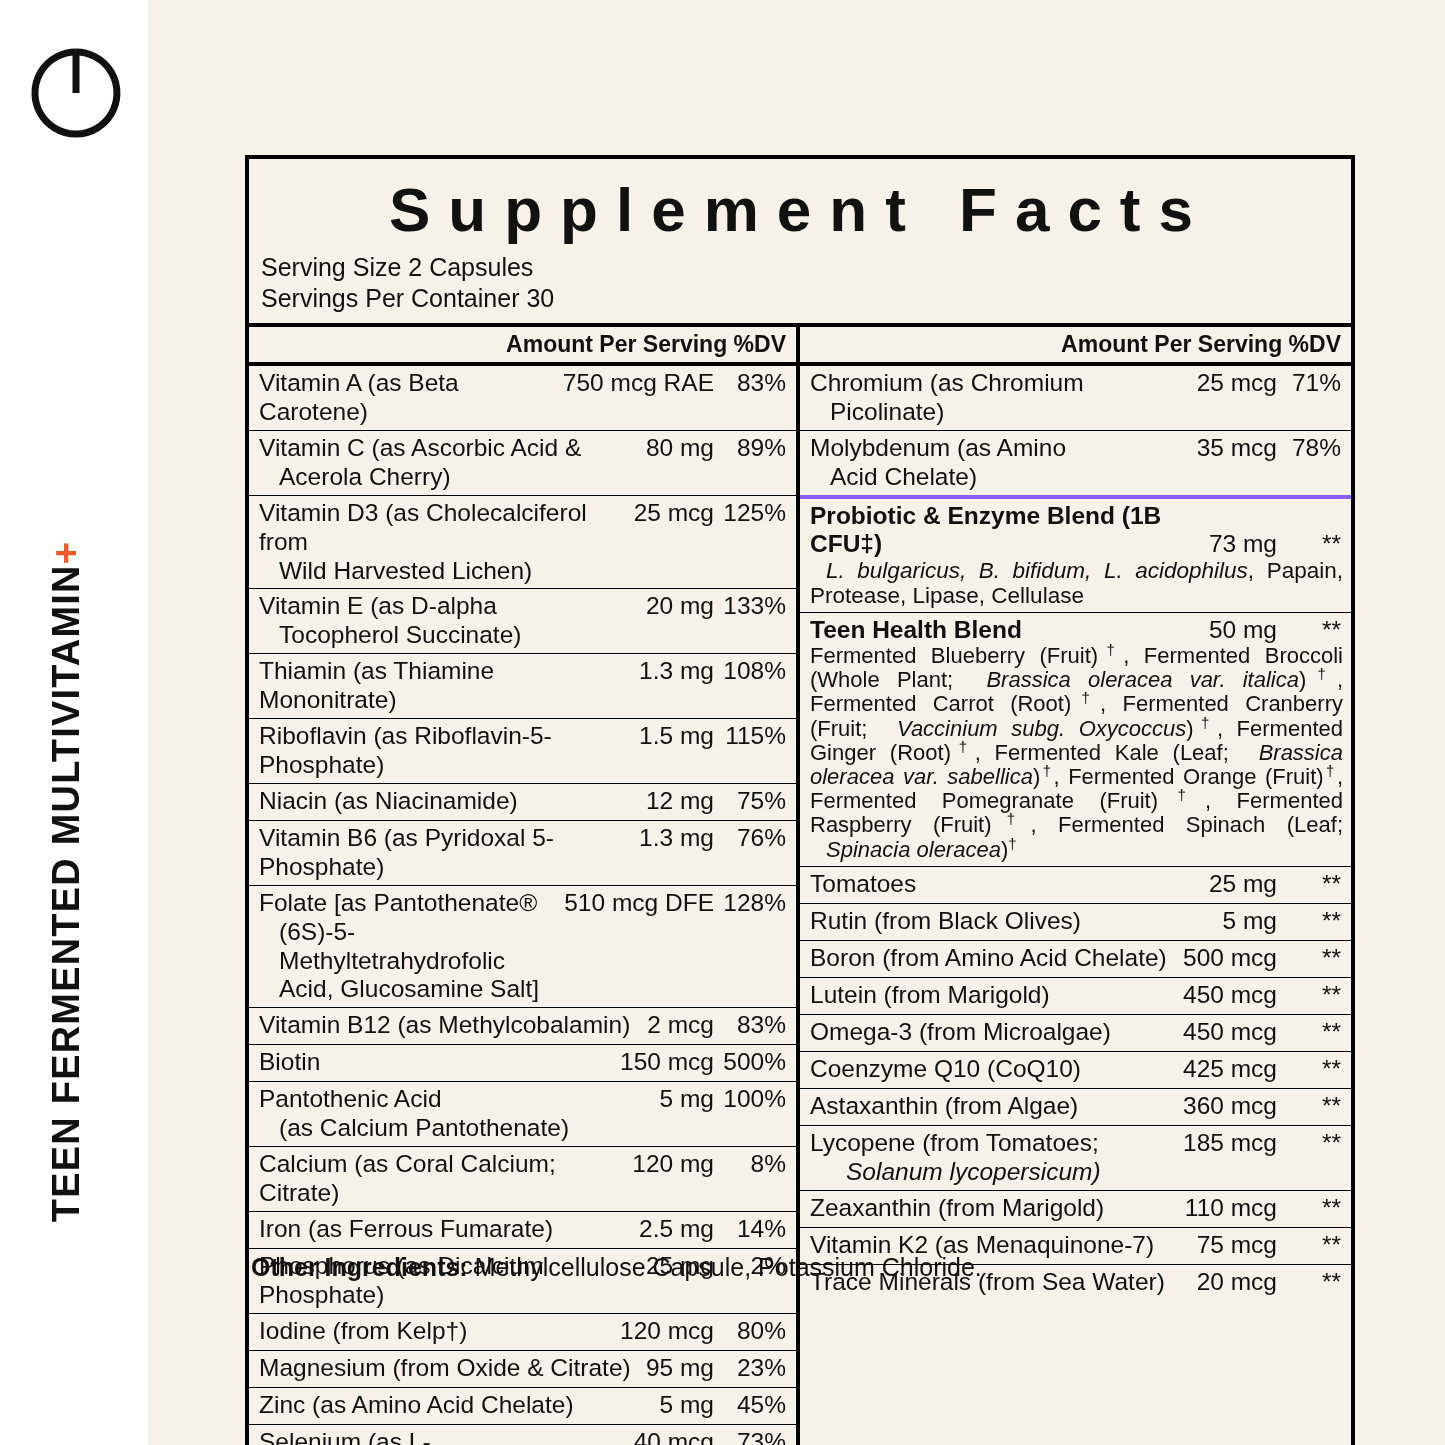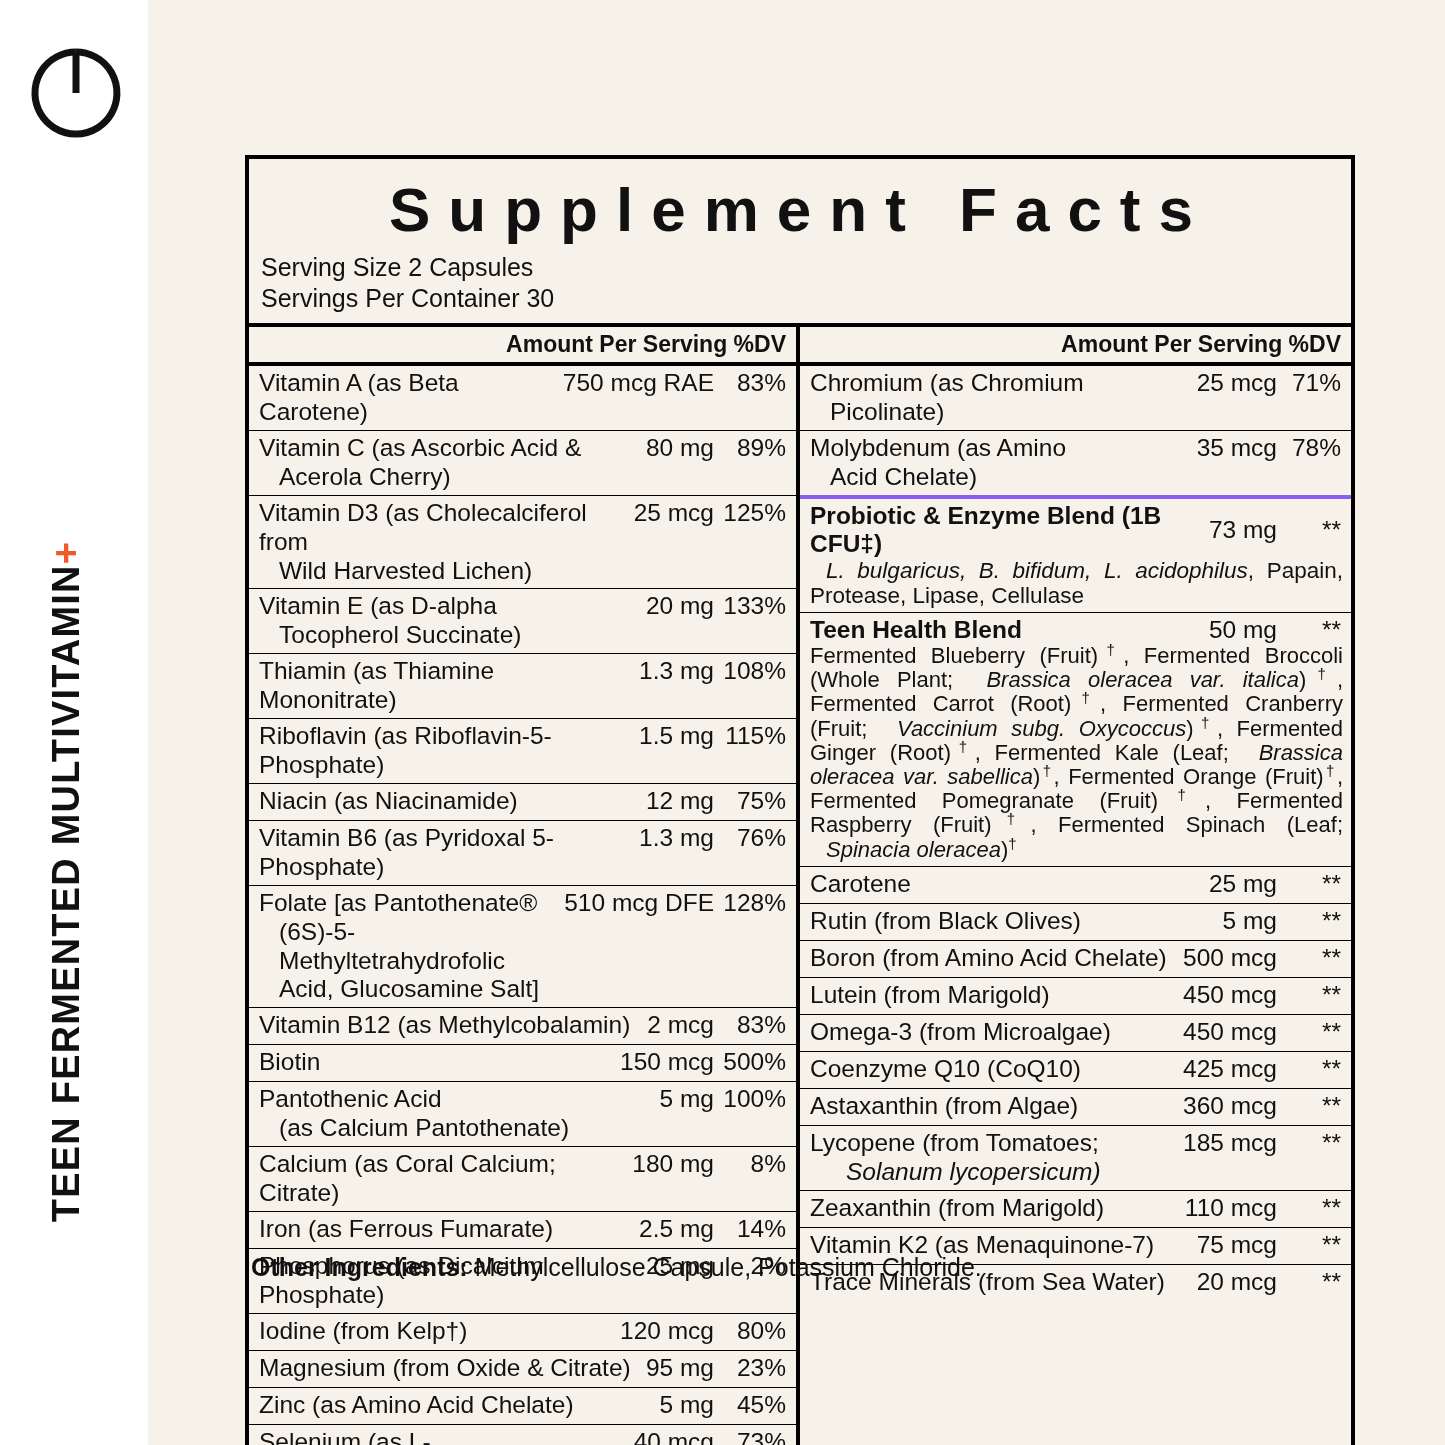--- a/index.html
+++ b/index.html
@@ -126,21 +126,21 @@
   }
   .r-dv {
     flex: 0 0 64px;
     text-align: right;
     padding-right: 10px;
     white-space: nowrap;
   }
   .col-right .r-dv { flex: 0 0 56px; }
   .blend-head {
     display: flex;
-    align-items: center;
+    align-items: flex-end;
     font-size: 24.5px;
     padding: 3px 0 0 0;
   }
   .blend-head .bh-name {
     flex: 1 1 auto;
     padding-left: 10px;
     font-weight: bold;
   }
   .blend-head .bh-amt {
     flex: 0 0 auto;
@@ -277,21 +277,21 @@
         </div>
 
         <div class="row">
           <div class="r-name"><span>Pantothenic Acid</span><span class="ind">(as Calcium Pantothenate)</span></div>
           <div class="r-amt">5 mg</div>
           <div class="r-dv">100%</div>
         </div>
 
         <div class="row">
           <div class="r-name"><span>Calcium (as Coral Calcium; Citrate)</span></div>
-          <div class="r-amt">180 mg</div>
+          <div class="r-amt">120 mg</div>
           <div class="r-dv">8%</div>
         </div>
 
         <div class="row">
           <div class="r-name"><span>Iron (as Ferrous Fumarate)</span></div>
           <div class="r-amt">2.5 mg</div>
           <div class="r-dv">14%</div>
         </div>
 
         <div class="row">
@@ -357,21 +357,21 @@
             <div class="bh-name">Teen Health Blend</div>
             <div class="bh-amt">50 mg</div>
             <div class="bh-dv">**</div>
           </div>
           <div class="blend-body small">
             Fermented Blueberry (Fruit)<sup>†</sup>, Fermented Broccoli (Whole Plant; <i>Brassica oleracea var. italica</i>)<sup>†</sup>, Fermented Carrot (Root)<sup>†</sup>, Fermented Cranberry (Fruit; <i>Vaccinium subg. Oxycoccus</i>)<sup>†</sup>, Fermented Ginger (Root)<sup>†</sup>, Fermented Kale (Leaf; <i>Brassica oleracea var. sabellica</i>)<sup>†</sup>, Fermented Orange (Fruit)<sup>†</sup>, Fermented Pomegranate (Fruit)<sup>†</sup>, Fermented Raspberry (Fruit)<sup>†</sup>, Fermented Spinach (Leaf; <i>Spinacia oleracea</i>)<sup>†</sup>
           </div>
         </div>
 
         <div class="row">
-          <div class="r-name"><span>Carotene</span></div>
+          <div class="r-name"><span>Tomatoes</span></div>
           <div class="r-amt">25 mg</div>
           <div class="r-dv">**</div>
         </div>
         <div class="row">
           <div class="r-name"><span>Rutin (from Black Olives)</span></div>
           <div class="r-amt">5 mg</div>
           <div class="r-dv">**</div>
         </div>
         <div class="row">
           <div class="r-name"><span>Boron (from Amino Acid Chelate)</span></div>

